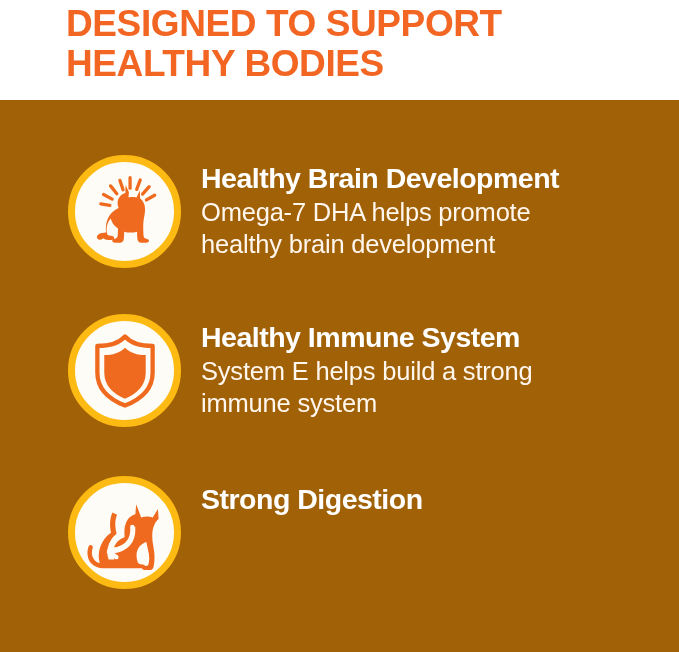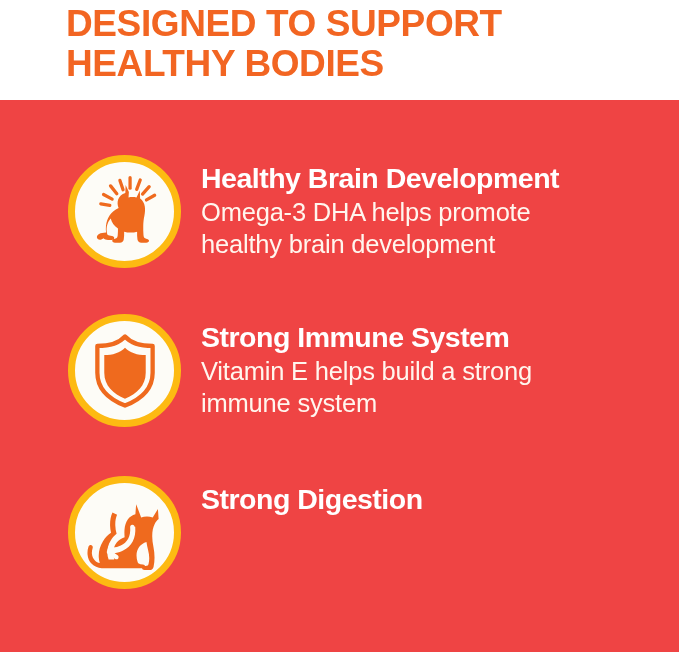--- a/index.html
+++ b/index.html
@@ -47,21 +47,21 @@
     white-space: pre-line;
   }
 
   
   .body-panel {
     position: absolute;
     left: 0;
     top: 100px;
     width: 679px;
     height: 552px;
-    background: #ef4444;
+    background: #a16207;
   }
 
   
   .benefit-row {
     position: absolute;
     left: 0;
     width: 679px;
   }
   .benefit-row.r0 { top: 55px; }
   .benefit-row.r1 { top: 214px; }
@@ -186,21 +186,21 @@
               l-0.4,-10.1
               l-4.3,9.0
               c-1.6,-0.4 -3.3,-0.6 -5.1,-0.6
               c-1.8,0 -3.5,0.2 -5.1,0.6
               Z"></path>
           </svg>
         </span>
       </div>
       <div class="benefit-text">
         <div class="benefit-title">Healthy Brain Development</div>
-        <div class="benefit-desc">Omega-3 DHA helps promote
+        <div class="benefit-desc">Omega-7 DHA helps promote
 healthy brain development</div>
       </div>
     </div>
 
     <div class="benefit-row r1">
       <div class="icon-badge">
         <span>
           <svg width="70" height="76" viewBox="0 0 80 88" aria-hidden="true">
             <path fill="none" stroke="#EF6A1E" stroke-width="5" stroke-linejoin="round" d="M40,4
                      C33,12 22,15 8,15
@@ -213,22 +213,22 @@
                      C34.5,23 25.5,25.5 16,25.5
                      L16,46
                      C16,61 26.5,70.5 40,76
                      C53.5,70.5 64,61 64,46
                      L64,25.5
                      C54.5,25.5 45.5,23 40,17 Z"></path>
           </svg>
         </span>
       </div>
       <div class="benefit-text">
-        <div class="benefit-title">Strong Immune System</div>
-        <div class="benefit-desc">Vitamin E helps build a strong
+        <div class="benefit-title">Healthy Immune System</div>
+        <div class="benefit-desc">System E helps build a strong
 immune system</div>
       </div>
     </div>
 
     <div class="benefit-row r2">
       <div class="icon-badge">
         <span>
           <svg width="80" height="74" viewBox="0 0 104 96" aria-hidden="true">
             <path fill="#EF6A1E" d="
               M66.5,10.5

